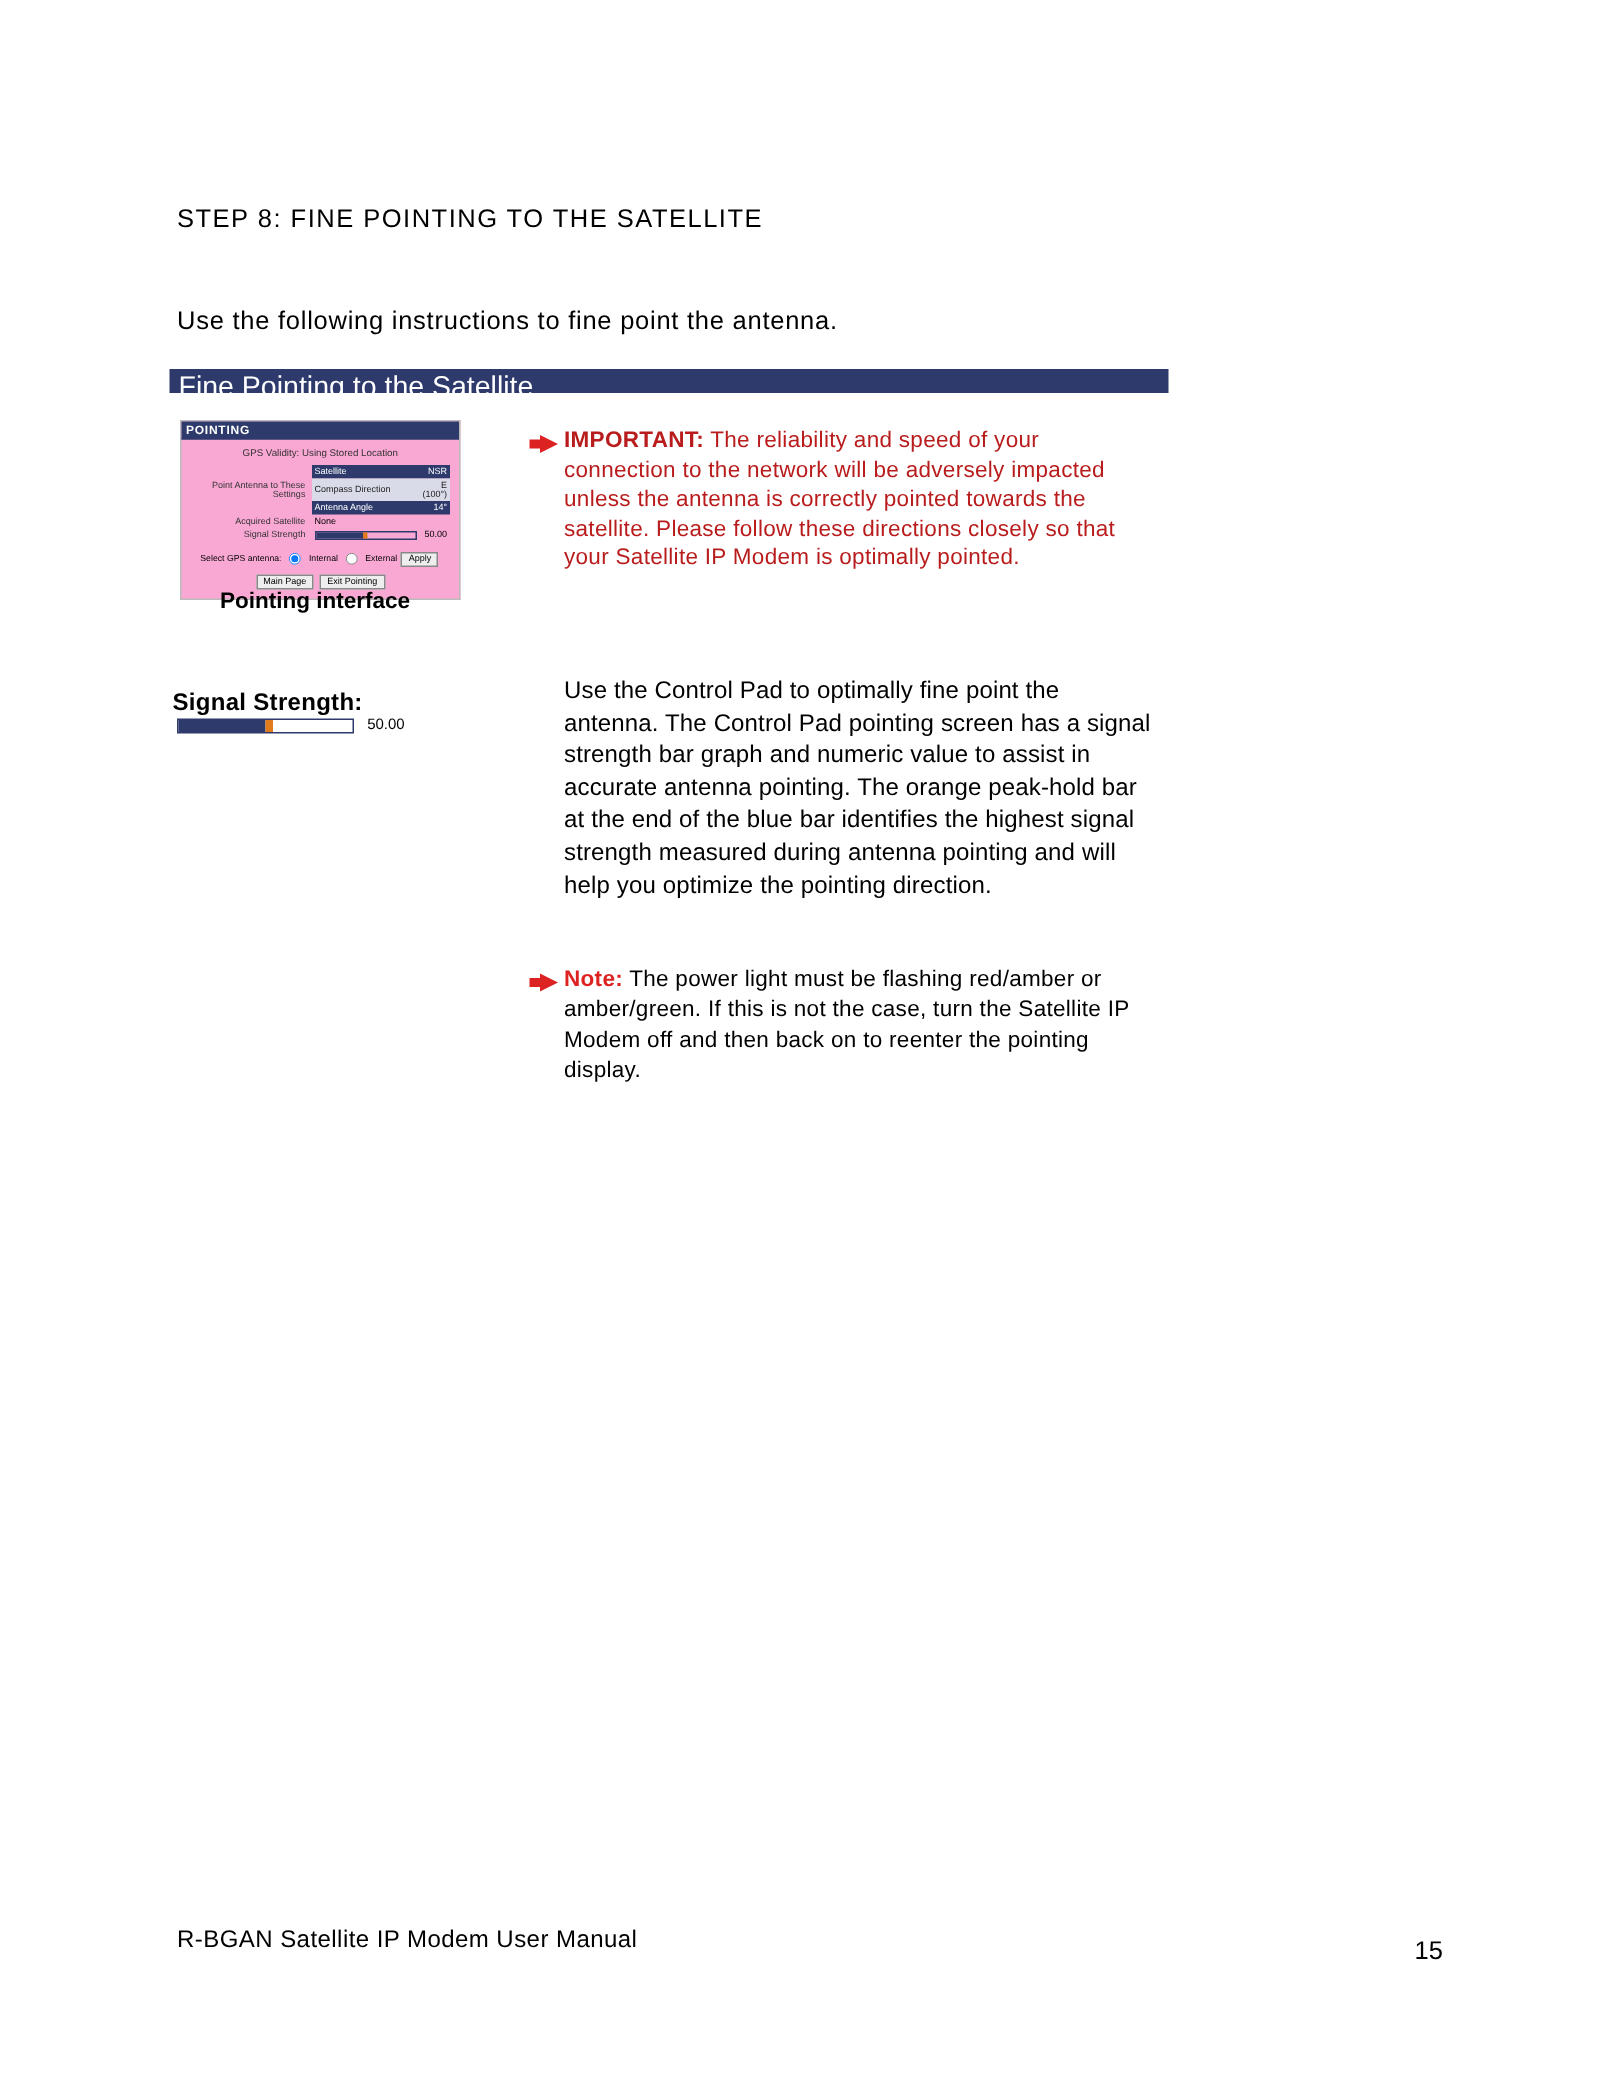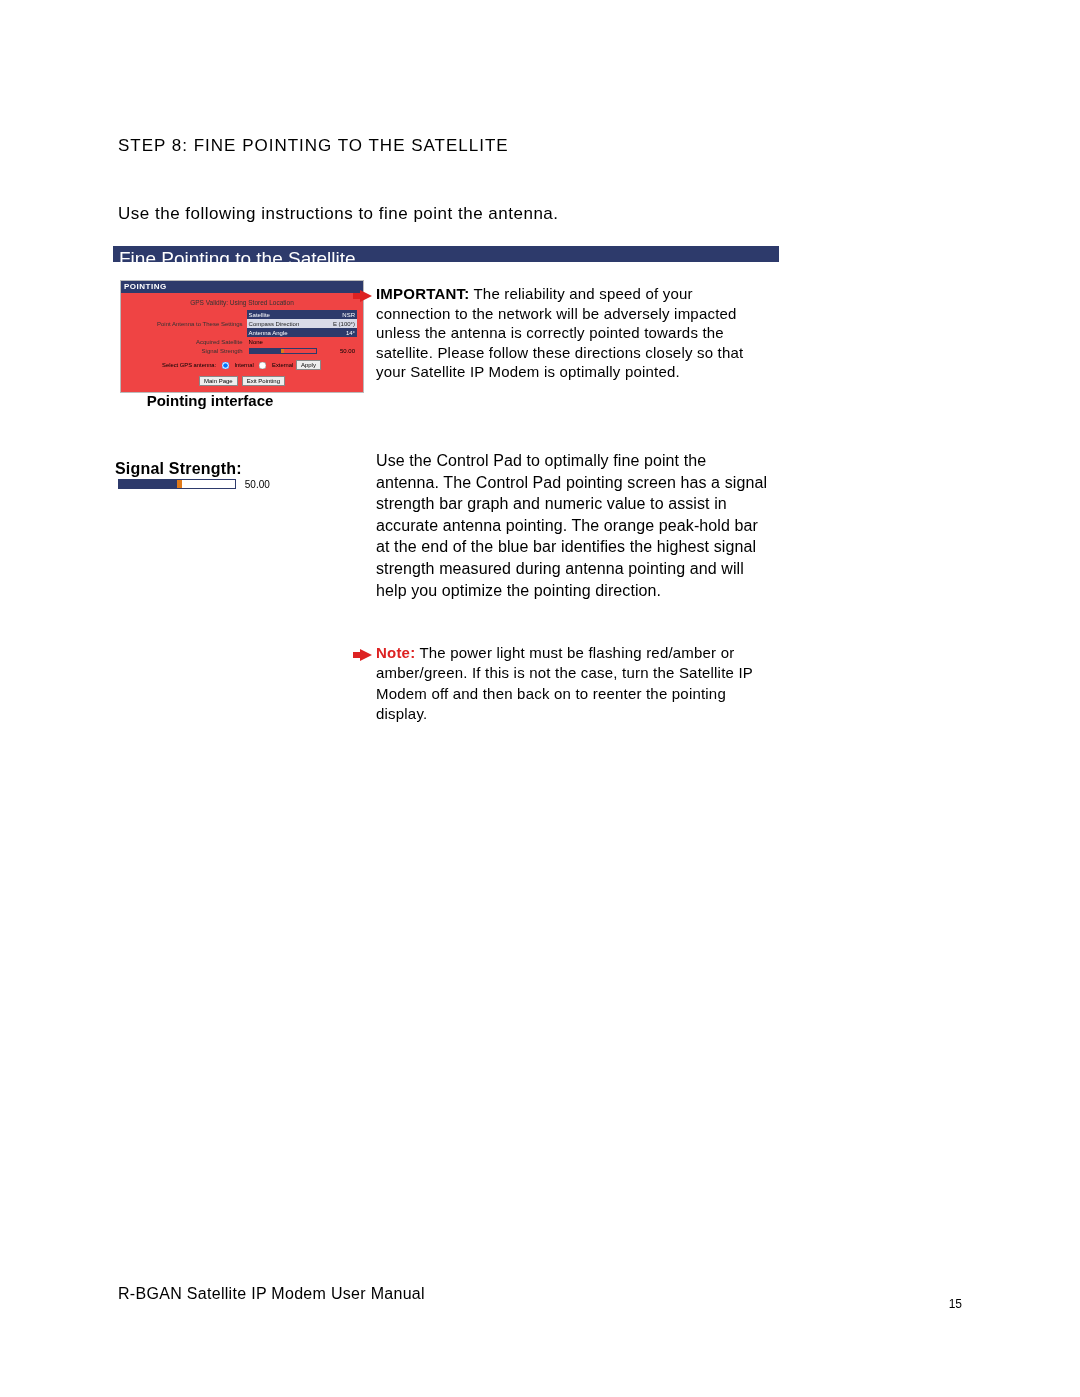--- a/index.html
+++ b/index.html
@@ -36,23 +36,23 @@
     padding-left: 6px;
     line-height: 26px;
     font-family: Arial, sans-serif;
   }
 
   
   .panel {
     position: absolute;
     left: 120px;
     top: 280px;
-    width: 244px;
+    width: 187px;
     border: 1px solid #bbb;
-    background: #ef4444;
+    background: #f9a8d4;
     font-size: 7px;
     color: #000;
   }
   .panel-head {
     background: #2d3a6b;
     color: #fff;
     font-size: 8px;
     font-weight: bold;
     padding: 1px 3px;
     border-bottom: 1px solid #2d3a6b;
@@ -119,21 +119,21 @@
     width: 7px; height: 6px;
     background: #d22;
   }
   .arrow-wrap { position: absolute; }
 
   .important-block {
     position: absolute;
     left: 376px;
     top: 284px;
     width: 390px;
-    color: #000000;
+    color: #b91c1c;
     font-size: 15px;
     line-height: 1.3;
     letter-spacing: 0.2px;
   }
   .important-block .lead { font-weight: bold; }
 
   .para-block {
     position: absolute;
     left: 376px;
     top: 426px;
@@ -160,21 +160,21 @@
     position: absolute;
     left: 118px;
     bottom: 94px;
     font-size: 16px;
     letter-spacing: 0.3px;
   }
   .footer-right {
     position: absolute;
     right: 118px;
     bottom: 86px;
-    font-size: 12px;
+    font-size: 17px;
   }
 </style>
 </head>
 <body>
 
 <div class="page">
 
   <div class="step-heading">STEP 8:  FINE POINTING TO THE SATELLITE</div>
 
   <div class="intro-line">Use the following instructions to fine point the antenna.</div>

